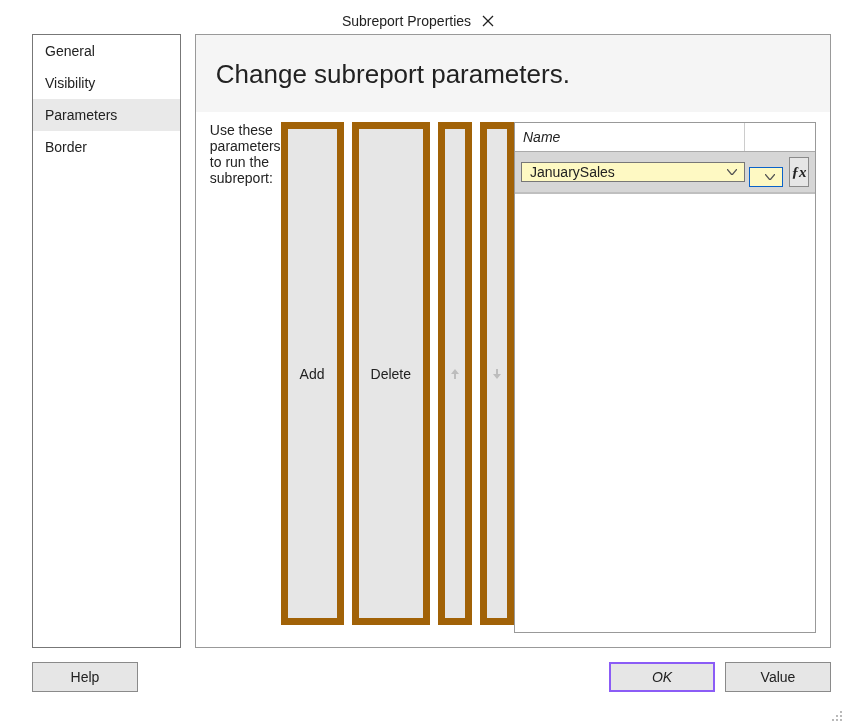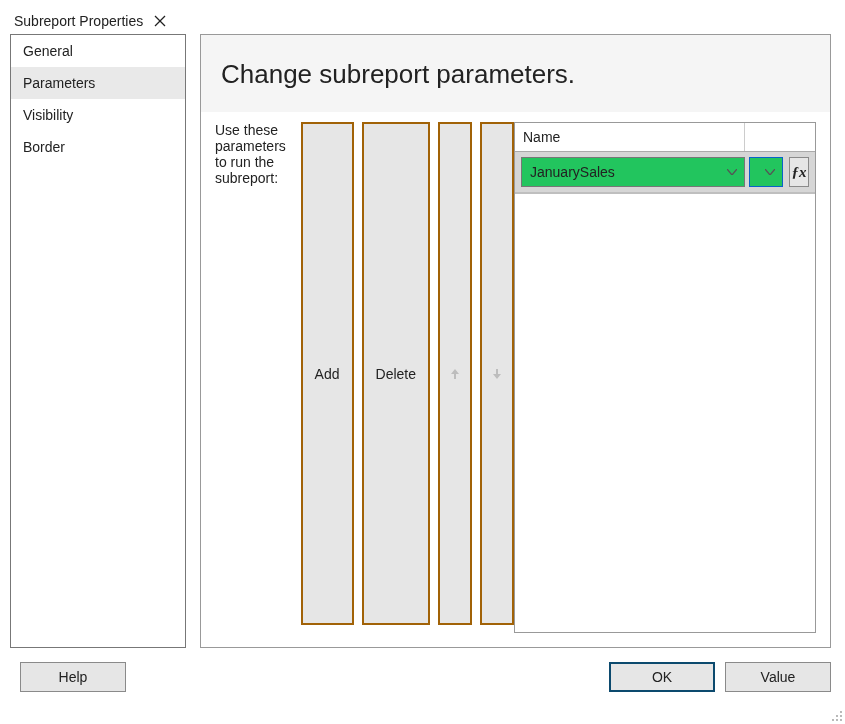--- a/index.html
+++ b/index.html
@@ -9,42 +9,42 @@
     font-size: 13px;
     color: #222;
     background: #fff;
     width: 845px;
     height: 724px;
     position: relative;
     overflow: hidden;
   }
   .titlebar {
     display: flex;
-    justify-content: flex-start;
+    justify-content: center;
     align-items: center;
     height: 34px;
     padding: 8px 12px 0 14px;
   }
   .titlebar .title {
     font-size: 14px;
   }
   .close-btn {
     width: 34px;
     height: 28px;
     display: flex;
     align-items: center;
     justify-content: center;
     cursor: pointer;
   }
   .close-btn svg { width: 12px; height: 12px; }
 
   .body-area {
     display: flex;
     gap: 14px;
-    padding: 0 14px 8px 10px;
+    padding: 0 14px 8px 32px;
   }
   .sidebar {
     width: 176px;
     height: 614px;
     border: 1px solid #777;
     background: #fff;
   }
   .sidebar-item {
     padding: 8px 12px;
     cursor: pointer;
@@ -75,21 +75,21 @@
   .instruction {
     font-size: 14px;
     margin-bottom: 14px;
   }
   .btn-row {
     display: flex;
     gap: 8px;
     margin-bottom: 8px;
   }
   .tool-btn {
-    border: 2px solid #a16207;
+    border: 7px solid #a16207;
     background: #e6e6e6;
     font-size: 14px;
     padding: 5px 12px;
     cursor: pointer;
     display: flex;
     align-items: center;
     justify-content: center;
     min-height: 30px;
     text-align: center;
   }
@@ -103,20 +103,21 @@
   .grid {
     border: 1px solid #999;
     flex: 1;
     background: #fff;
     display: flex;
     flex-direction: column;
   }
   .grid-header {
     display: flex;
     border-bottom: 1px solid #aaa;
+    font-style: italic;
   }
   .grid-header .col {
     padding: 6px 8px;
     font-size: 14px;
   }
   .col-name { width: 230px; border-right: 1px solid #ccc; }
   .col-value { flex: 1; }
 
   .grid-row {
     display: flex;
@@ -133,23 +134,23 @@
   .cell-value {
     flex: 1;
     display: flex;
     align-items: flex-end;
     gap: 6px;
   }
 
   .combo {
     display: flex;
     align-items: center;
-    background: #22c55e;
+    background: #fef9c3;
     border: 1px solid #777;
-    height: 30px;
+    height: 20px;
     flex: 1;
     padding: 0 0 0 8px;
   }
   .combo.focused {
     border: 1px solid #0a62c9;
   }
   .combo-text {
     flex: 1;
     font-size: 14px;
   }
@@ -183,37 +184,38 @@
     cursor: pointer;
     font-family: "Times New Roman", serif;
     font-style: italic;
     font-size: 15px;
     font-weight: bold;
   }
 
   .footer {
     display: flex;
     align-items: center;
-    padding: 6px 14px 12px 20px;
+    padding: 6px 14px 12px 32px;
     gap: 10px;
   }
   .footer .spacer { flex: 1; }
   .footer-btn {
     width: 106px;
     height: 30px;
     border: 1px solid #8a8a8a;
     background: #e6e6e6;
     font-size: 14px;
     cursor: pointer;
     display: flex;
     align-items: center;
     justify-content: center;
   }
   .footer-btn.primary {
-    border: 2px solid #0c4a6e;
+    border: 2px solid #8b5cf6;
+    font-style: italic;
   }
 
   .resize-grip {
     position: absolute;
     right: 2px;
     bottom: 2px;
     width: 12px;
     height: 12px;
   }
 </style>
@@ -229,25 +231,25 @@
     </svg>
   </div>
 </div>
 
 <div class="body-area">
 
   <div class="sidebar">
     <div class="sidebar-item">
       <span>General</span>
     </div>
+    <div class="sidebar-item">
+      <span>Visibility</span>
+    </div>
     <div class="sidebar-item selected">
       <span>Parameters</span>
-    </div>
-    <div class="sidebar-item">
-      <span>Visibility</span>
     </div>
     <div class="sidebar-item">
       <span>Border</span>
     </div>
   </div>
 
   <div class="content">
     <div class="content-header">Change subreport parameters.</div>
 
     <div class="content-body">

